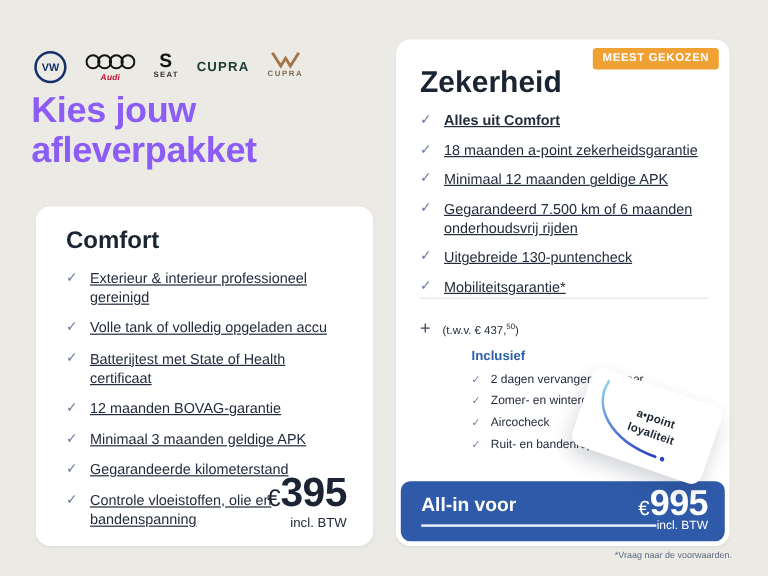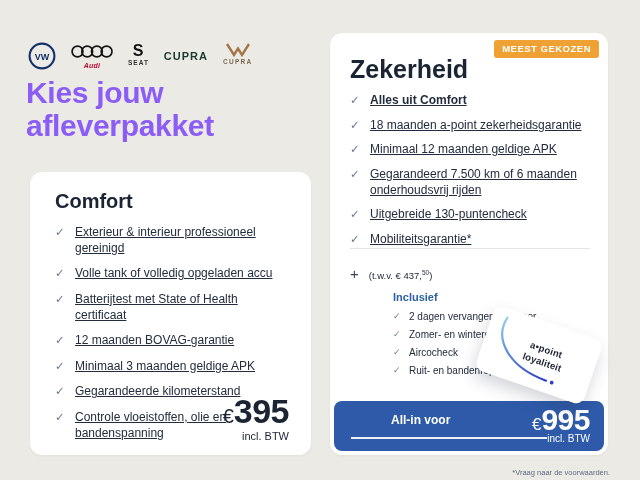--- a/index.html
+++ b/index.html
@@ -62,28 +62,28 @@
 
   
   .loyalty-card{position:absolute;left:152px;top:288px;width:114px;height:68px;background:#fff;
                 border-radius:9px;transform:rotate(19deg);box-shadow:0 8px 16px rgba(40,50,70,.20);z-index:3;}
   .loyalty-text{position:absolute;left:42px;top:21px;text-align:center;color:#1D2534;
                 font-size:9.5px;font-weight:700;line-height:1.35;letter-spacing:.2px;}
 
   
   .footer-bar{position:absolute;left:4px;right:4px;bottom:4px;height:50px;background:#2E5AA9;
               border-radius:8px;z-index:2;}
-  .allin-label{position:absolute;left:17px;top:12px;font-size:12px;font-weight:700;color:#fff;margin-left:40px;}
+  .allin-label{position:absolute;left:17px;top:12px;font-size:16px;font-weight:700;color:#fff;}
   .allin-line{position:absolute;left:17px;top:36px;width:196px;height:1.5px;background:rgba(255,255,255,.92);}
   .footer-price{position:absolute;right:14px;top:2px;text-align:right;color:#fff;}
   .footer-price .euro{font-size:17px;}
   .footer-price .amount{font-size:30px;}
   .footer-price .price-note{font-size:10px;margin-top:-4px;color:#fff;}
 
-  .footnote{position:absolute;right:30px;top:458px;font-size:7.5px;color:#5D6B83;margin-top:10px;}
+  .footnote{position:absolute;right:30px;top:458px;font-size:7.5px;color:#5D6B83;}
 </style>
 </head>
 <body>
 
 <div class="stage">
 
   <div class="brands">
     <div class="brand">
       <svg width="28" height="28" viewBox="0 0 28 28">
         <circle cx="14" cy="14" r="12.4" fill="none" stroke="#13306B" stroke-width="2.1"></circle>

